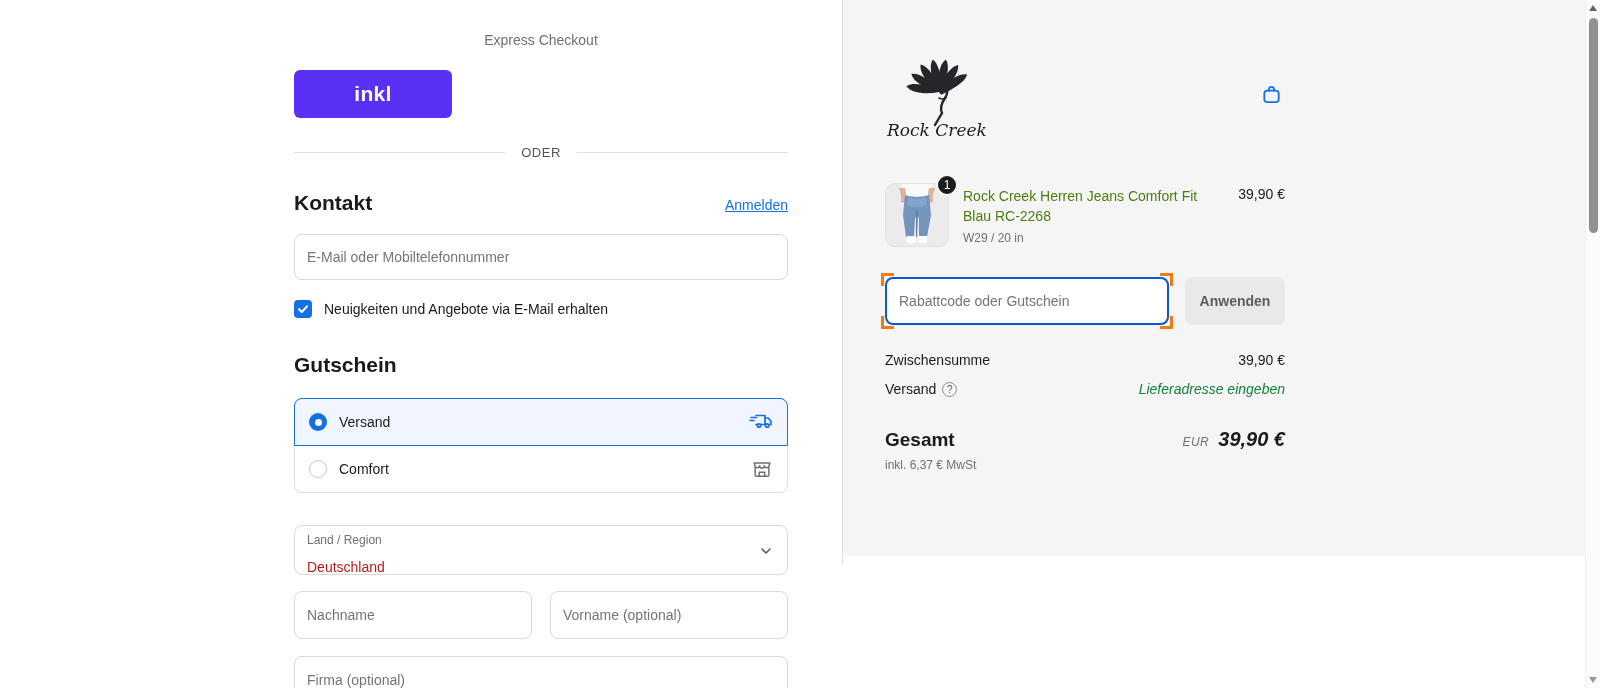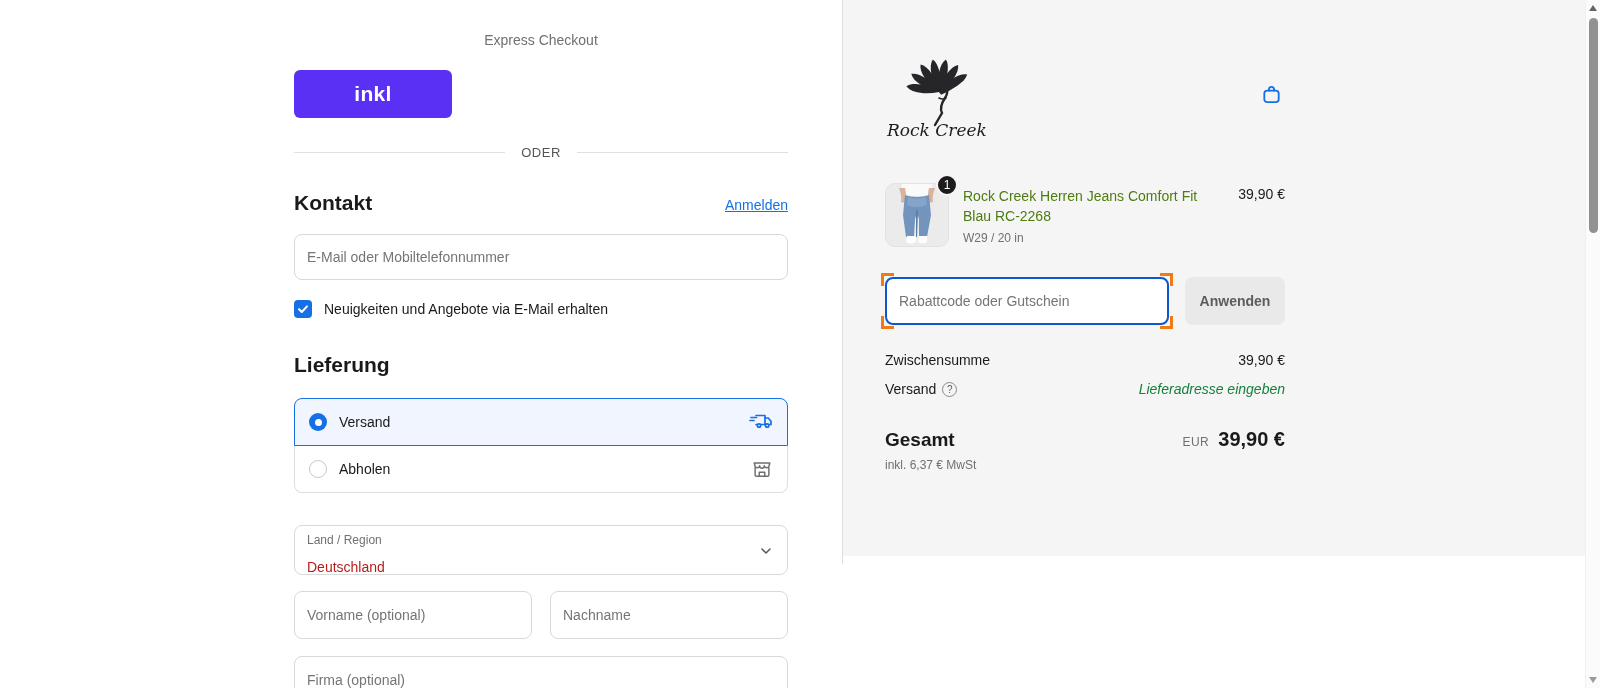--- a/index.html
+++ b/index.html
@@ -85,21 +85,21 @@
   .apply-btn { width:100px; height:48px; border:none; border-radius:8px; background:#e9e9e9; color:#5c5c5c; font-size:14px; font-weight:700; font-family:inherit; cursor:default; }
 
   .totals { margin-top:27px; }
   .t-row { display:flex; justify-content:space-between; align-items:center; font-size:14px; }
   .t-row + .t-row { margin-top:13px; }
   .t-label-wrap { display:flex; align-items:center; gap:6px; }
   .t-muted { color:#15803d;font-style:italic; }
   .help-icon { width:15px; height:15px; border-radius:50%; border:1px solid #8a8a8a; color:#5c5c5c; font-size:10px; display:flex; align-items:center; justify-content:center; cursor:pointer; }
   .grand-row { margin-top:31px; display:flex; justify-content:space-between; align-items:baseline; }
   .grand-label { font-size:19px; font-weight:700; }
-  .grand-right { display:flex; align-items:baseline; gap:9px; }
+  .grand-right { display:flex; align-items:baseline; gap:9px;font-style:italic; }
   .currency { font-size:12px; color:#707070; letter-spacing:.5px; }
   .grand-value { font-size:20px; font-weight:700; }
   .tax-note { font-size:12px; color:#707070; margin-top:7px; }
 
   
   .scrollbar { position:fixed; right:0; top:0; width:15px; height:688px; background:#fbfbfb; border-left:1px solid #f0f0f0; }
   .sb-up { width:0; height:0; border-left:4.5px solid transparent; border-right:4.5px solid transparent; border-bottom:6px solid #636363; margin:5px auto 0; }
   .sb-thumb { position:absolute; top:18px; left:2.5px; width:9px; height:215px; border-radius:5px; background:#919191; }
   .sb-down { position:absolute; bottom:5px; left:2.5px; width:0; height:0; border-left:4.5px solid transparent; border-right:4.5px solid transparent; border-top:6px solid #9a9a9a; }
 
@@ -136,59 +136,59 @@
 
       <div class="checkbox-row">
         <div class="checkbox">
           <svg width="12" height="12" viewBox="0 0 12 12">
             <path d="M2 6.2 L4.8 9 L10 3.4" fill="none" stroke="#fff" stroke-width="2" stroke-linecap="round" stroke-linejoin="round"></path>
           </svg>
         </div>
         <div class="checkbox-label">Neuigkeiten und Angebote via E-Mail erhalten</div>
       </div>
 
-      <h2 class="heading-2">Lieferung</h2>
+      <h2 class="heading-2">Gutschein</h2>
 
       <div class="option-group">
         <div class="option-row selected">
           <div class="radio on"></div>
           <div class="option-label">Versand</div>
           <svg width="24" height="24" viewBox="0 0 24 24" fill="none" stroke="#1570e6" stroke-width="1.7" stroke-linecap="round" stroke-linejoin="round">
             <path d="M2 7.5h5.5"></path>
               <path d="M1 10.5h4"></path>
             <path d="M7 5.5h9v9"></path>
               <path d="M16 8h3.2L22 11.2V14.5h-1.8"></path>
             <path d="M7 14.5h1.5"></path>
               <path d="M11.6 14.5h5"></path>
             <circle cx="10" cy="15.5" r="1.7"></circle>
               <circle cx="18.2" cy="15.5" r="1.7"></circle>
           </svg>
         </div>
         <div class="option-row unselected">
           <div class="radio off"></div>
-          <div class="option-label">Abholen</div>
+          <div class="option-label">Comfort</div>
           <svg width="22" height="22" viewBox="0 0 24 24" fill="none" stroke="#6f6f6f" stroke-width="1.6" stroke-linecap="round" stroke-linejoin="round">
             <path d="M4.5 10.5v8a1.5 1.5 0 0 0 1.5 1.5h12a1.5 1.5 0 0 0 1.5-1.5v-8"></path>
             <path d="M3.5 5.5h17l-.8 3a2.6 2.6 0 0 1-5.1 0 2.6 2.6 0 0 1-5.2 0 2.6 2.6 0 0 1-5.1 0z"></path>
             <path d="M9 20v-4.5h6V20"></path>
           </svg>
         </div>
       </div>
 
       <div class="select-box">
         <div class="select-label">Land / Region</div>
         <div class="select-value">Deutschland</div>
         <svg class="select-chevron" width="14" height="14" viewBox="0 0 14 14">
           <path d="M3 5 L7 9 L11 5" fill="none" stroke="#5c5c5c" stroke-width="1.6" stroke-linecap="round" stroke-linejoin="round"></path>
         </svg>
       </div>
 
       <div class="name-row">
+        <input class="text-input" placeholder="Nachname" style="">
         <input class="text-input" placeholder="Vorname (optional)" style="">
-        <input class="text-input" placeholder="Nachname" style="">
       </div>
 
       <input class="text-input company-input" placeholder="Firma (optional)" style="">
 
     </div>
   </div>
 
   <div class="right-pane">
     <div class="right-inner">
 

